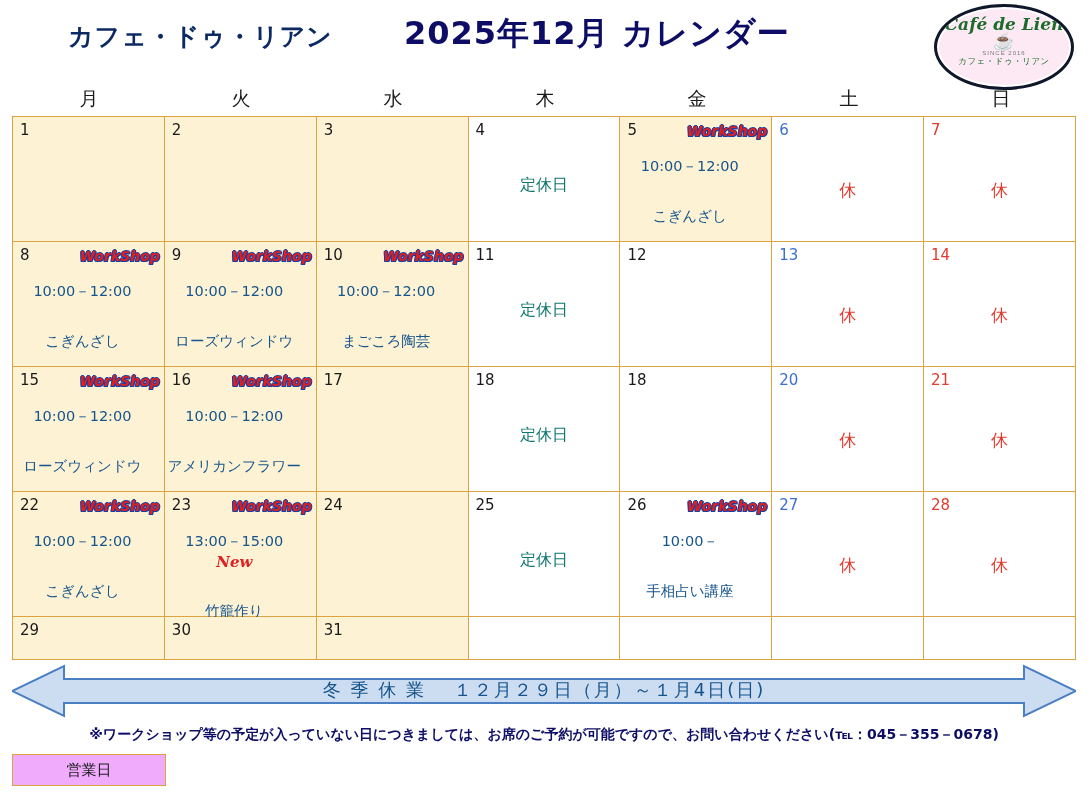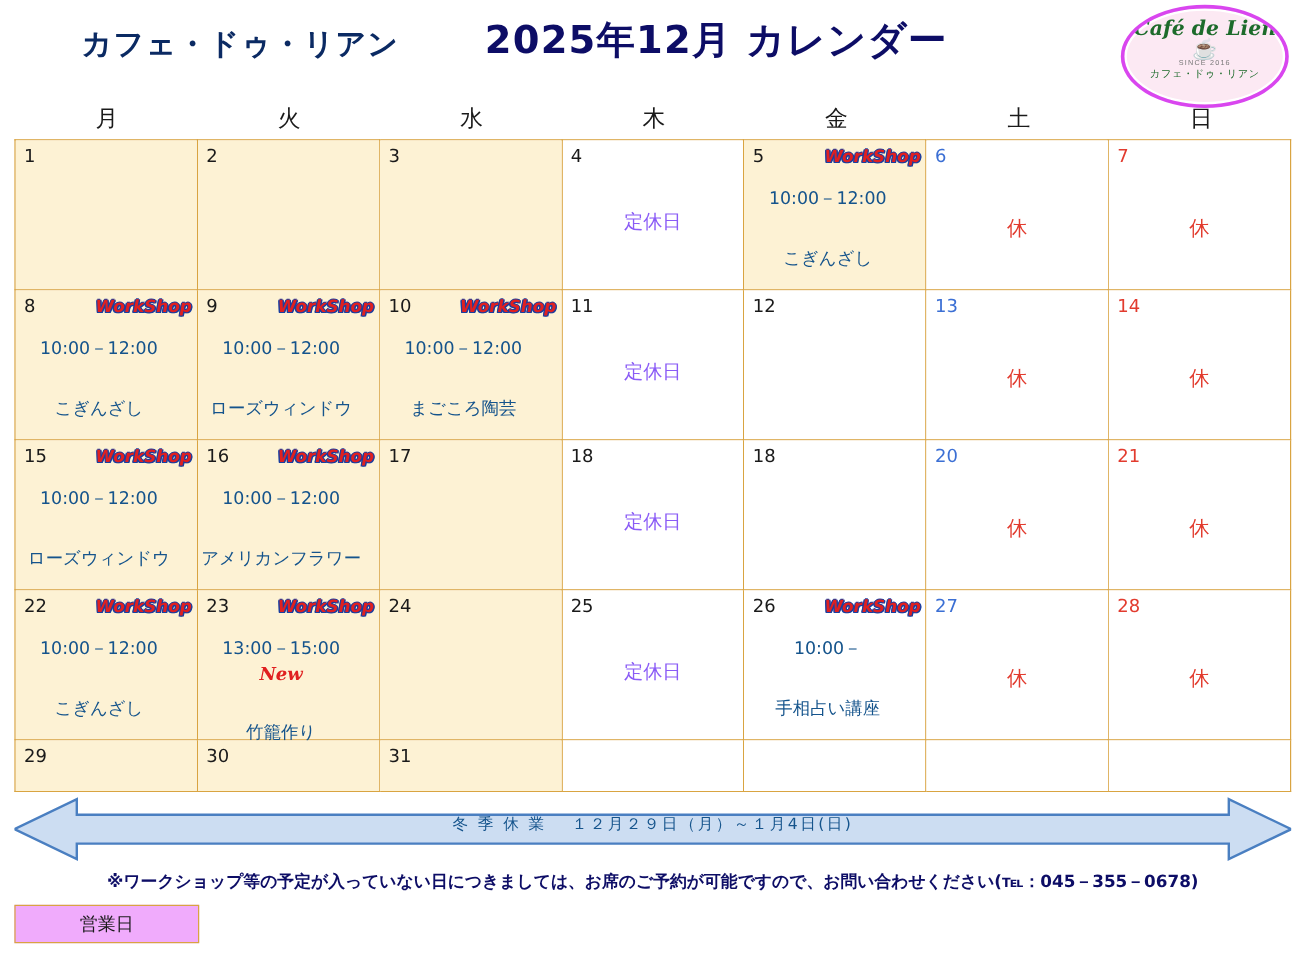--- a/index.html
+++ b/index.html
@@ -42,21 +42,21 @@
     font-family: "DejaVu Sans", sans-serif;
   }
   .logo {
     position: absolute;
     right: 14px;
     top: 4px;
     width: 134px;
     height: 80px;
     border-radius: 50%;
     background: #fce9f3;
-    border: 3px solid #d946ef;
+    border: 3px solid #0f172a;
     box-shadow: 0 0 0 2px #ffffff inset;
     text-align: center;
     overflow: hidden;
   }
   .logo-top {
     margin-top: 7px;
     font-family: "DejaVu Serif", serif;
     font-style: italic;
     font-size: 17px;
     font-weight: bold;
@@ -167,21 +167,21 @@
     line-height: 20px;
     text-align: center;
   }
 
   .closed {
     position: absolute;
     left: 0;
     right: 0;
     top: 58px;
     text-align: center;
-    color: #8b5cf6;
+    color: #0f766e;
     font-size: 16px;
     font-family: "DejaVu Sans", sans-serif;
   }
   .rest {
     position: absolute;
     left: 0;
     right: 0;
     top: 62px;
     text-align: center;
     color: #e23b2e;
@@ -204,21 +204,21 @@
     top: 2px;
     width: 1064px;
     height: 58px;
   }
   .banner-text {
     position: absolute;
     left: 0;
     right: 0;
     top: 18px;
     text-align: center;
-    font-size: 13px;
+    font-size: 18px;
     color: #15548c;
     letter-spacing: 2px;
     font-family: "DejaVu Sans", sans-serif;
   }
 
   
   .note {
     width: 1064px;
     margin: 4px auto 2px auto;
     text-align: center;

